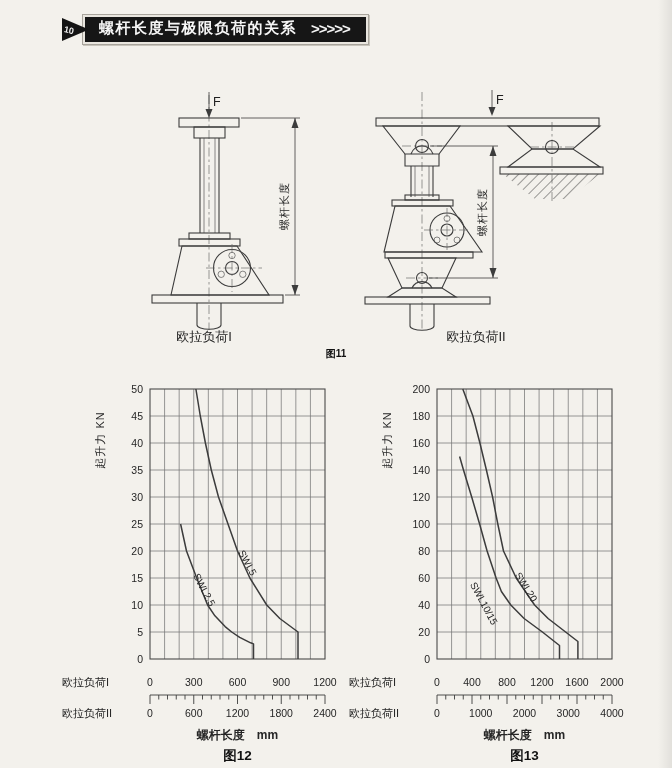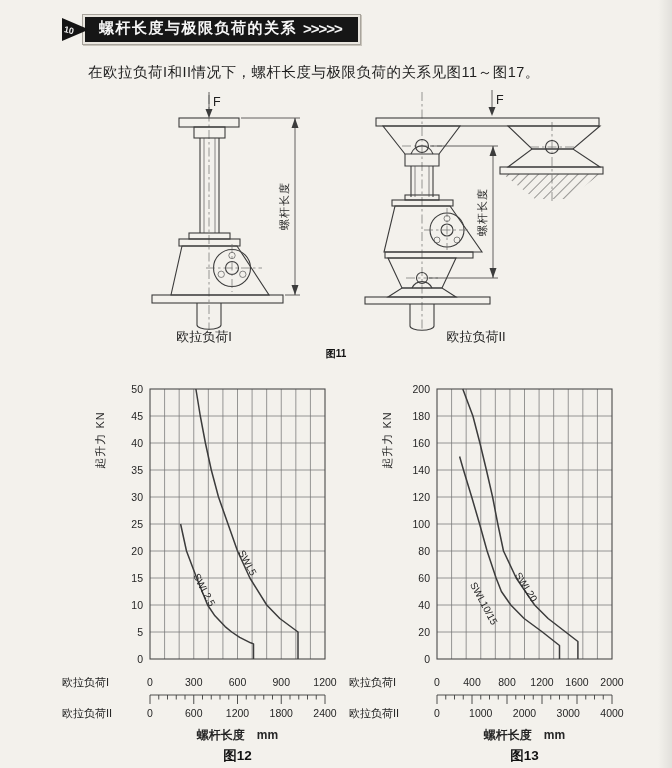--- a/index.html
+++ b/index.html
@@ -5,21 +5,21 @@
   html,body{margin:0;padding:0;}
   body{width:672px;height:768px;font-family:"Liberation Sans","DejaVu Sans",sans-serif;}
   .page{position:relative;width:672px;height:768px;background:#f3f1ec;overflow:hidden;}
   .page::after{content:"";position:absolute;top:0;right:0;width:14px;height:100%;
     background:linear-gradient(to right,rgba(0,0,0,0),rgba(0,0,0,0.07));pointer-events:none;}
   .header{position:absolute;left:62px;top:14px;display:flex;align-items:center;}
   .pennant{position:relative;z-index:2;width:27px;height:23px;background:#141414;
     clip-path:polygon(0 0,100% 50%,0 100%);display:flex;align-items:center;}
   .pennant span{color:#eee;font-size:9px;font-weight:bold;padding-left:2px;transform:rotate(12deg);}
   .bar-frame{margin-left:-7px;border:1px solid #a8a49c;background:#e9e6df;padding:2px;box-shadow:1px 1px 0 #c9c5bc;}
-  .bar{background:#161616;color:#f6f6f6;padding:2px 16px 4px 14px;display:flex;align-items:center;gap:6px;}
+  .bar{background:#161616;color:#f6f6f6;padding:2px 16px 4px 14px;display:flex;align-items:center;gap:14px;}
   .bar-title{font-size:15px;font-weight:bold;letter-spacing:1.5px;}
   .chev{font-size:15px;font-weight:bold;letter-spacing:-1px;}
   .intro{position:absolute;left:88px;top:48px;width:540px;font-size:14.5px;color:#1e1e1e;letter-spacing:0.5px;}
   .fig11{position:absolute;left:36px;top:82px;}
   .fig11-cap{position:absolute;left:36px;top:347px;width:600px;text-align:center;
     font-size:10px;font-weight:700;color:#111;}
   .chart{position:absolute;top:378px;}
   .chart.c0{left:60px;}
   .chart.c1{left:347px;}
   
@@ -42,21 +42,20 @@
       <span>10</span>
     </div>
     <div class="bar-frame">
       <div class="bar">
         <span class="bar-title">螺杆长度与极限负荷的关系</span>
         <span class="chev">&gt;&gt;&gt;&gt;&gt;</span>
       </div>
     </div>
   </div>
 
-  <p class="intro">在欧拉负荷I和II情况下，螺杆长度与极限负荷的关系见图11～图17。</p>
 
   <svg class="fig11" width="600" height="265" viewBox="0 0 600 265">
     <defs>
       <pattern id="hatch" width="7" height="7" patternUnits="userSpaceOnUse" patternTransform="rotate(45)">
         <line x1="0" y1="0" x2="0" y2="7" stroke="#3c3c3c" stroke-width="1"></line>
       </pattern>
     </defs>
 
     <g>
       <line class="cl" x1="173" y1="13" x2="173" y2="248"></line>

